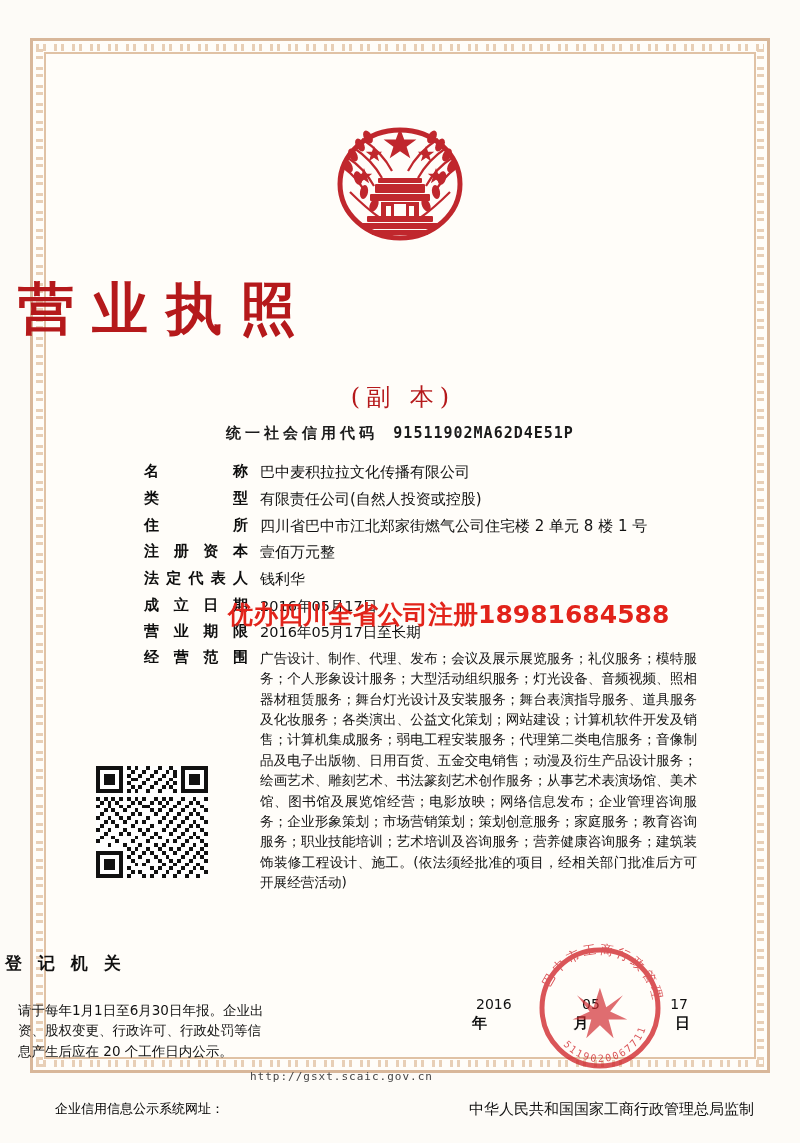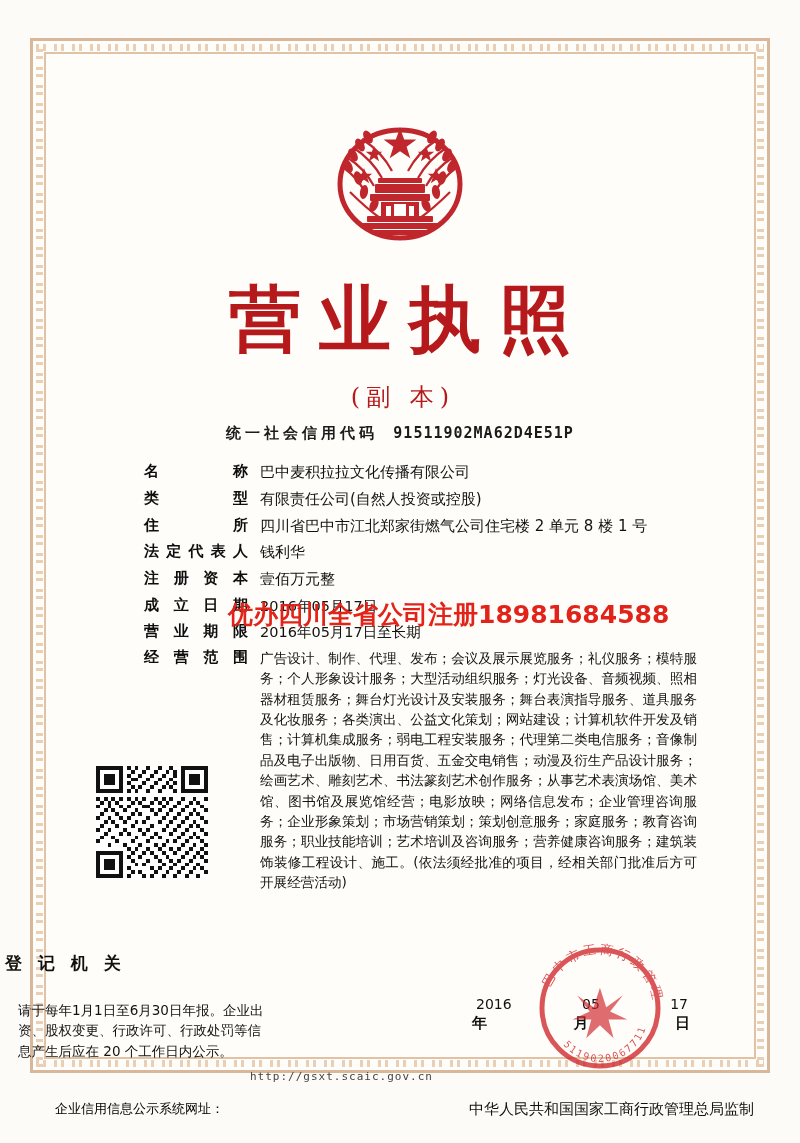--- a/index.html
+++ b/index.html
@@ -65,24 +65,23 @@
     top: 106px;
     width: 132px;
     height: 140px;
   }
 
   
   .main-title {
     position: absolute;
     top: 272px;
     left: 0; right: 0;
-    text-align: center;
     font-family: "DejaVu Serif", "Liberation Serif", serif;
     font-weight: bold;
-    font-size: 72px;
+    font-size: 56px;
     letter-spacing: 18px;
     text-indent: 18px;
     color: #b5191b;
   }
   .sub-title {
     position: absolute;
     top: 381px;
     left: 0; right: 0;
     text-align: center;
     font-family: "DejaVu Serif", "Liberation Serif", serif;
@@ -325,26 +324,26 @@
     </div>
     <div class="field-row">
       <div class="field-label">类型</div>
       <div class="field-value big">有限责任公司(自然人投资或控股)</div>
     </div>
     <div class="field-row">
       <div class="field-label">住所</div>
       <div class="field-value big">四川省巴中市江北郑家街燃气公司住宅楼 2 单元 8 楼 1 号</div>
     </div>
     <div class="field-row">
+      <div class="field-label">注册资本</div>
+      <div class="field-value big">壹佰万元整</div>
+    </div>
+    <div class="field-row">
       <div class="field-label">法定代表人</div>
       <div class="field-value big">钱利华</div>
-    </div>
-    <div class="field-row">
-      <div class="field-label">注册资本</div>
-      <div class="field-value big">壹佰万元整</div>
     </div>
     <div class="field-row">
       <div class="field-label">成立日期</div>
       <div class="field-value">2016年05月17日</div>
     </div>
     <div class="field-row">
       <div class="field-label">营业期限</div>
       <div class="field-value">2016年05月17日至长期</div>
     </div>
     <div class="field-row scope">

